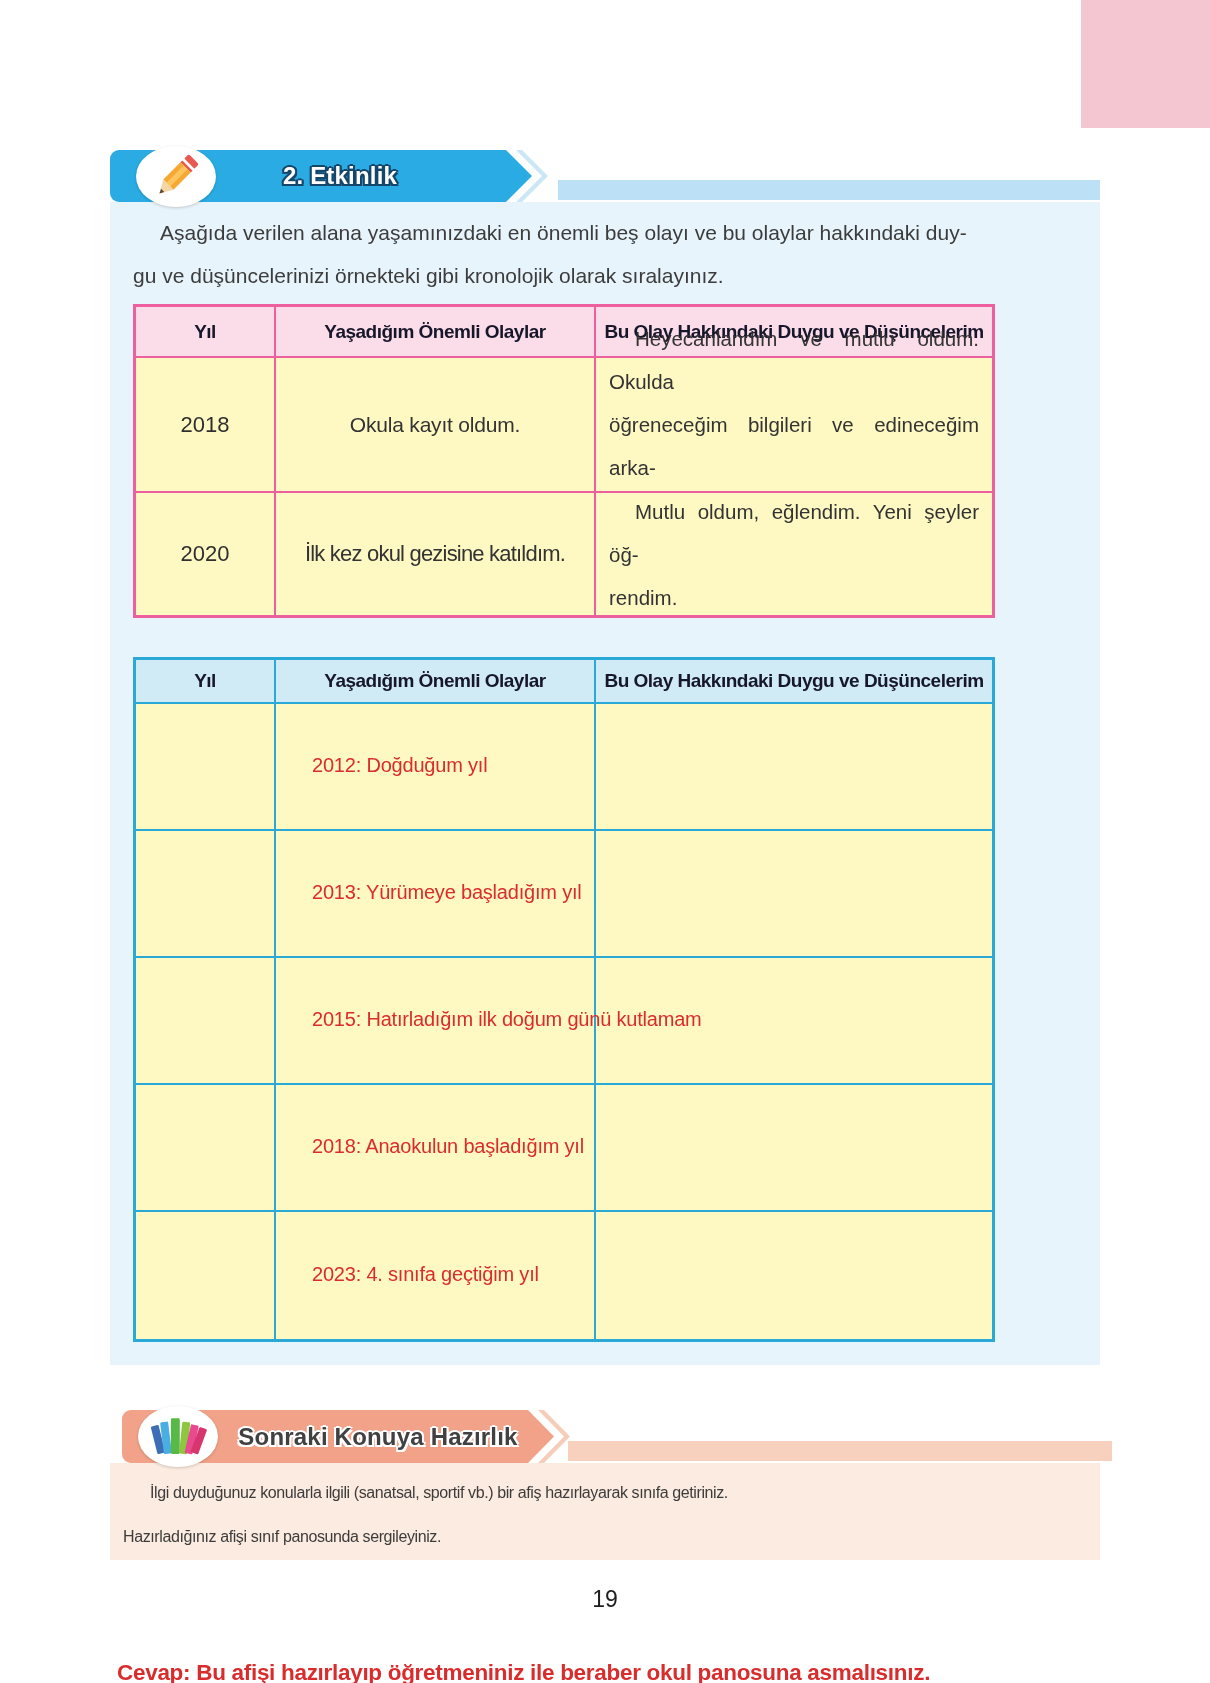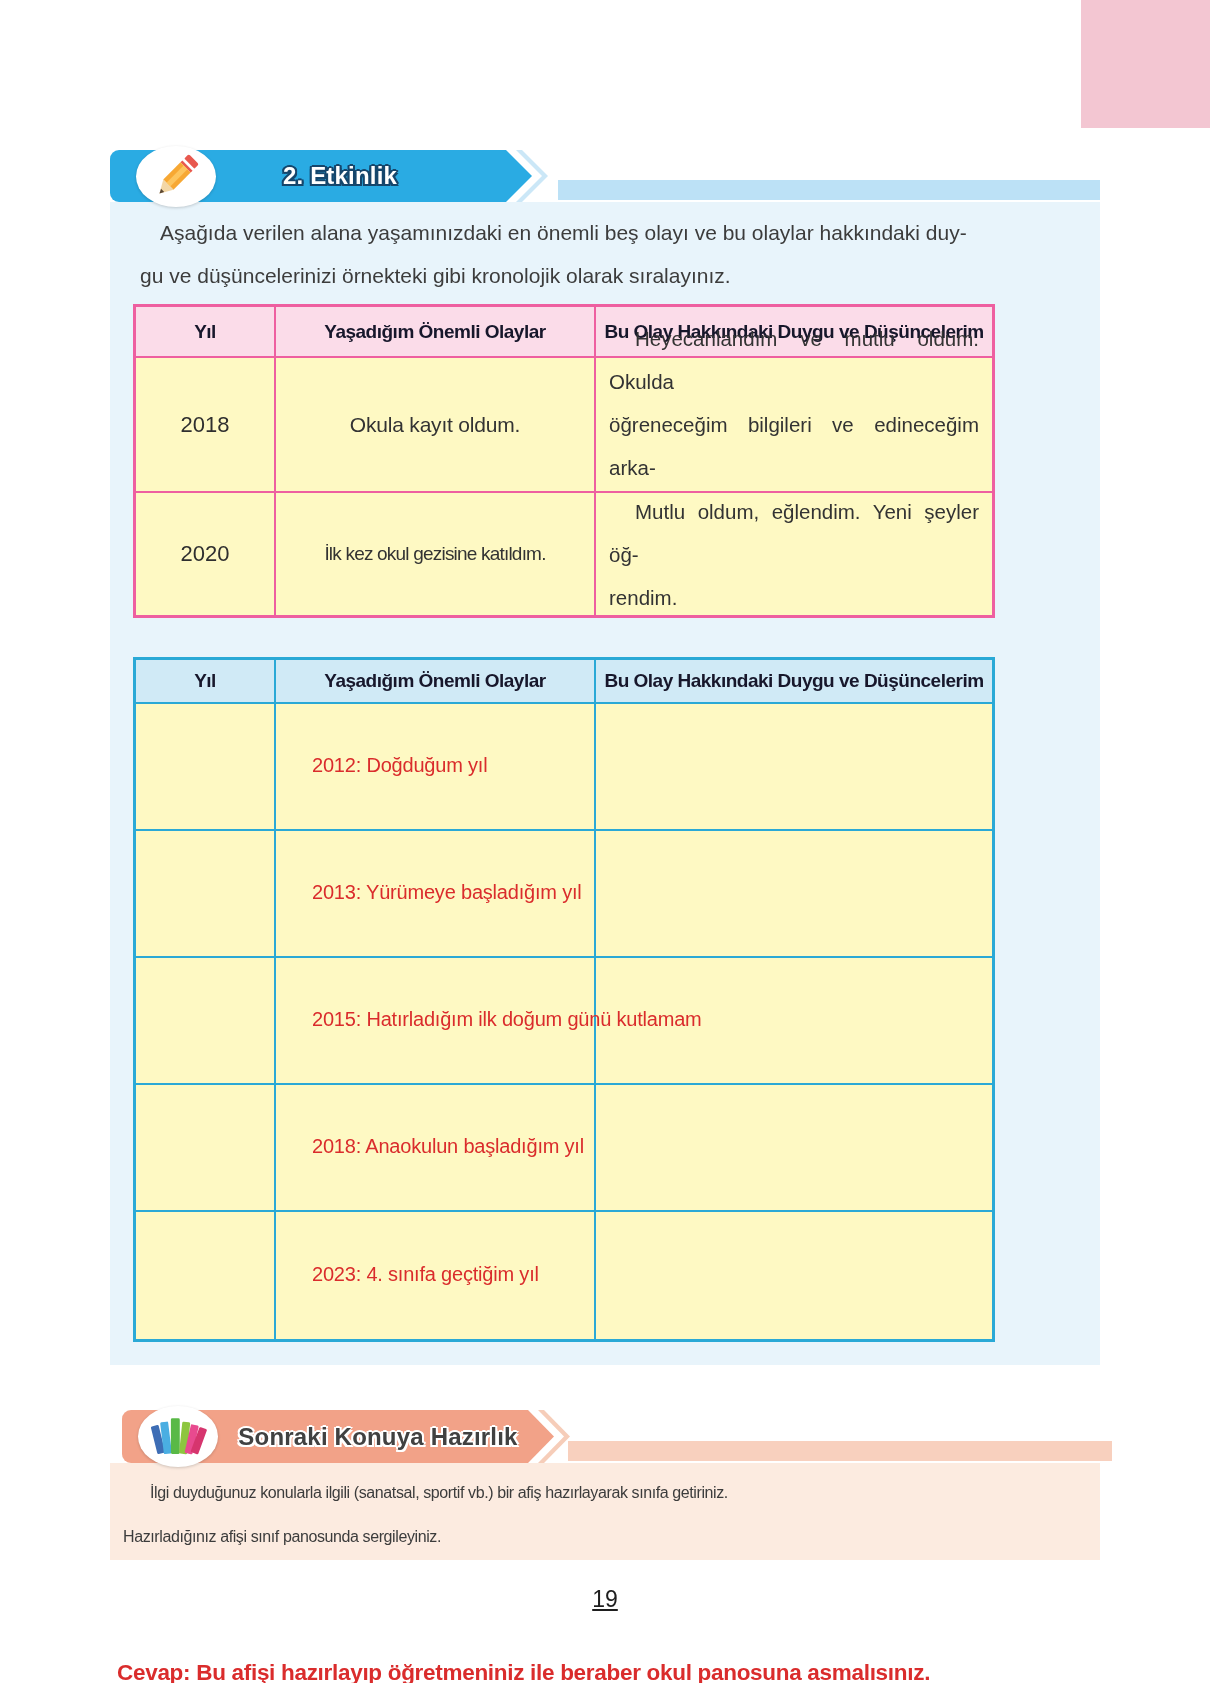--- a/index.html
+++ b/index.html
@@ -48,55 +48,55 @@
   .p-title {
     left:118px; top:0; width:300px; height:53px; color:#414141;
     text-shadow:-2px -1px 0 #fff, 2px -1px 0 #fff, -2px 2px 0 #fff,
                  2px 2px 0 #fff, 0 2px 0 #fff, 0 -2px 0 #fff;
   }
 
   
   .activity-body { position:absolute; left:110px; top:202px; width:990px; height:1163px; background:#e8f4fb; }
   .instructions { position:absolute; top:9px; left:0; width:100%; font-size:21px; color:#3c3c3c; line-height:43px; }
   .ins-l1 { padding-left:50px; }
-  .ins-l2 { padding-left:30px; }
+  .ins-l2 { padding-left:23px; }
 
   
   .tbl { position:absolute; left:23px; width:862px; box-sizing:border-box;
          display:grid; grid-template-columns:140px 320px 1fr; background:#ffffff; }
   .tbl1 { top:102px; border:3px solid #ee5fa0; grid-template-rows:51px 135px 122px; }
   .tbl2 { top:455px; border:3px solid #2aa9d6; grid-template-rows:44px repeat(5, 127px); }
   .c { background:#fef9c3; box-sizing:border-box; min-width:0;
        display:flex; align-items:center; justify-content:center; }
   .tbl1 .c { border-right:2.5px solid #ee5fa0; border-bottom:2.5px solid #ee5fa0; }
   .tbl2 .c { border-right:2.5px solid #2aa9d6; border-bottom:2.5px solid #2aa9d6; }
   .tbl .c:nth-child(3n) { border-right:none; }
   .tbl .c:nth-last-child(-n+3) { border-bottom:none; }
   .hc { font-weight:bold; font-size:19px; letter-spacing:-.5px; color:#17172b; padding:0 4px; }
   .tbl1 .hc { background:#fbdce9; }
   .tbl2 .hc { background:#d0eaf6; }
   .year { font-size:22px; color:#2f2f2f; }
   .event { font-size:21px; color:#333333; letter-spacing:-.2px; text-align:right; }
-  .event.cond { font-size:19px; letter-spacing:-.8px; }
+  .event.cond { font-size:22px; letter-spacing:-.8px; }
   .feel { display:block; width:100%; box-sizing:border-box; padding:0 13px;
           font-size:20.5px; color:#333333; line-height:43px; }
   .jline { text-align:justify; text-align-last:justify; }
   .jline.indent { text-indent:26px; }
   .lline { text-align:left; }
   .ansc { justify-content:flex-start; padding-left:36px; padding-bottom:2px; overflow:visible; }
   .ans { white-space:nowrap; color:#da2c2c; font-size:20px; letter-spacing:-.2px; position:relative; z-index:6; }
 
   
   .prep-body { position:absolute; left:110px; top:1463px; width:990px; height:97px; background:#fcebe0; }
   .prep-text { position:absolute; top:8px; left:0; width:100%; line-height:44px;
                font-size:16px; letter-spacing:-.4px; color:#3c3c3c; }
   .prep-l1 { padding-left:40px; }
   .prep-l2 { padding-left:13px; }
 
-  .page-num { position:absolute; top:1586px; left:0; width:1210px; text-align:center; font-size:23px; color:#1e1e1e;text-decoration:underline; }
+  .page-num { position:absolute; top:1586px; left:0; width:1210px; text-align:center; font-size:23px; color:#1e1e1e; }
   .answer-note { position:absolute; left:117px; top:1626px; font-size:22.5px; font-weight:bold;
                  color:#da2c2c; letter-spacing:-.3px; white-space:nowrap;margin-top:34px; }
 </style>
 </head>
 <body>
 
 <div class="page">
 
   <div class="corner-pink"></div>
 

